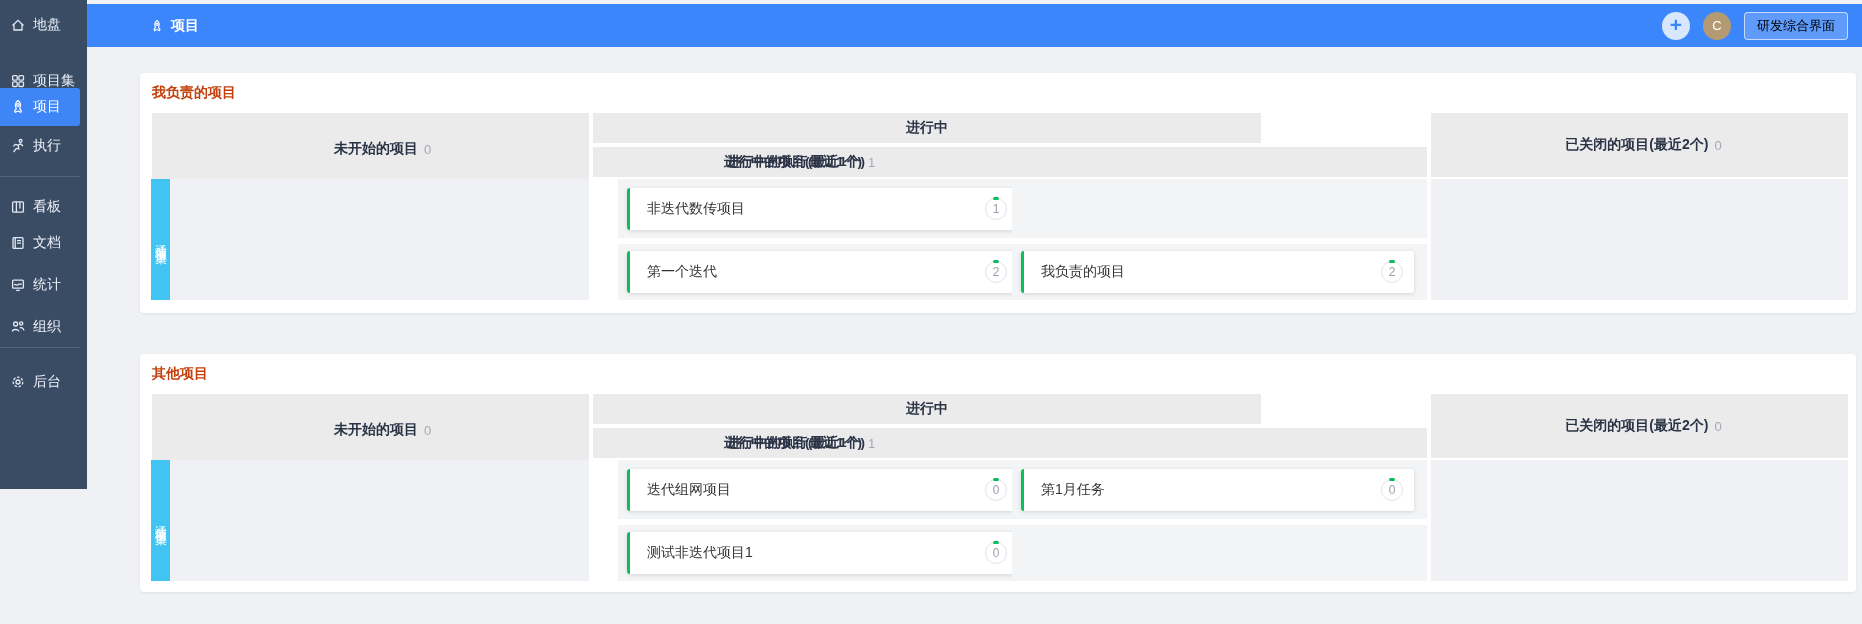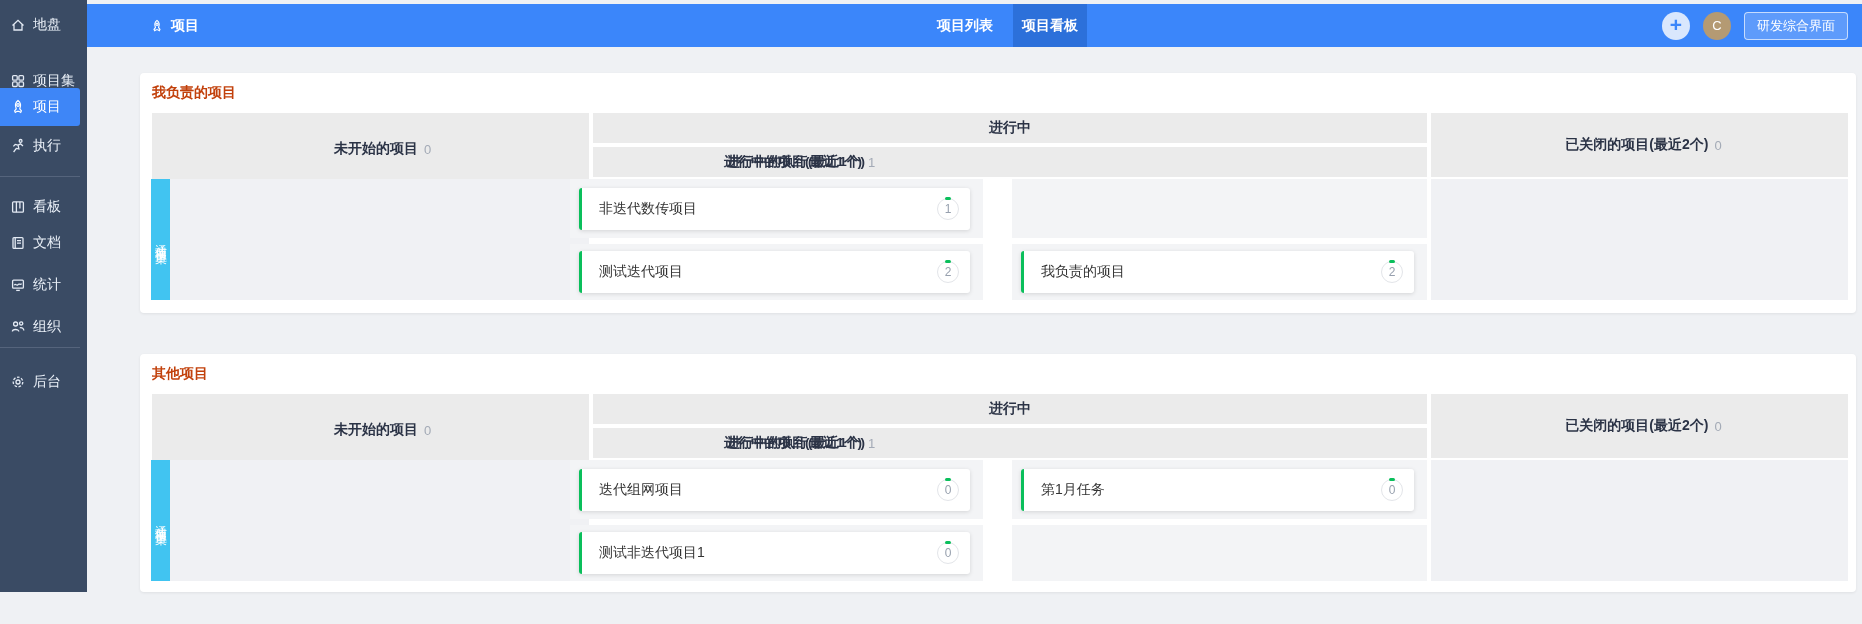--- a/index.html
+++ b/index.html
@@ -5,60 +5,60 @@
   * { box-sizing: border-box; margin: 0; padding: 0; }
   html,body { width:1862px; height:624px; }
   body {
     position: relative;
     background: #eff1f4;
     font-family: "Liberation Sans", "DejaVu Sans", sans-serif;
     overflow: hidden;
     color:#333;
   }
   
-  .sidebar { position:absolute; left:0; top:0; width:87px; height:592px; background:#3a4b64; z-index:10; }
+  .sidebar { position:absolute; left:0; top:0; width:87px; height:489px; background:#3a4b64; z-index:10; }
   .side-item {
     position:absolute; left:0; width:80px; height:36px;
     display:flex; align-items:center; padding-left:10px; gap:7px;
     color:#eaf0f8; font-size:14px; cursor:pointer; white-space:nowrap;
   }
   .side-item.active { background:#3e86f7; border-radius:0 3px 3px 0; height:38px; color:#fff; }
   .side-item svg { flex:0 0 auto; }
   .side-divider { position:absolute; left:0; width:80px; height:1px; background:#55647c; }
   
   .topbar { position:absolute; left:87px; top:4px; width:1775px; height:43px; background:#3b86fa; }
   .topbar-title { position:absolute; left:63px; top:0; height:100%; display:flex; align-items:center; gap:7px; color:#fff; font-size:14px; font-weight:bold; }
   .tabs { position:absolute; left:841px; top:0; height:100%; display:flex; }
   .tab { height:100%; display:flex; align-items:center; padding:0 9px; margin-right:11px; color:#fff; font-size:14px; font-weight:bold; cursor:pointer; }
   .tab.active { background:#2c70da; margin-right:0; }
   .topbar-right { position:absolute; right:14px; top:0; height:100%; display:flex; align-items:center; gap:13px; }
   .circle-btn { width:28px; height:28px; border-radius:50%; background:#d9e7fd; color:#3b86fa; font-size:21px; line-height:26px; text-align:center; cursor:pointer; font-weight:bold; }
   .avatar { width:28px; height:28px; border-radius:50%; background:#b49a73; color:#fff; font-size:13px; display:flex; align-items:center; justify-content:center; cursor:pointer; }
-  .ws-btn { height:28px; padding:0 12px; border:1px solid rgba(255,255,255,.65); border-radius:4px; background:rgba(255,255,255,.18); color:#ffffff; font-size:13px; display:flex; align-items:center; cursor:pointer; }
+  .ws-btn { height:28px; padding:0 12px; border:1px solid rgba(255,255,255,.65); border-radius:4px; background:rgba(255,255,255,.18); color:#000000; font-size:13px; display:flex; align-items:center; cursor:pointer; }
   
   .panel { position:absolute; left:140px; width:1716px; background:#fff; border-radius:4px; box-shadow:0 1px 3px rgba(0,0,0,.07); }
   .panel.p1 { top:73px;  height:240px; }
   .panel.p2 { top:337px; height:238px;margin-top:17px; }
   .panel-title { position:absolute; left:12px; top:11px; font-size:14px; font-weight:bold; color:#c2410c; }
   .hcell { position:absolute; background:#ebebeb; display:flex; align-items:center; justify-content:center; font-size:14px; font-weight:bold; color:#2b3346; }
   .hcell .cnt, .subrow .cnt { font-weight:normal; color:#a3aab6; margin-left:6px; font-size:13px; }
   .col1-h  { left:12px;   top:40px; width:437px; height:72px;padding-left:24px; }
-  .mid-h   { left:453px;  top:40px; width:834px; height:30px; }
+  .mid-h   { left:453px;  top:40px; width:668px; height:30px; }
   .subrow  { left:453px;  top:74px; width:834px; height:30px; background:#ebebeb; position:absolute; display:flex; align-items:center; }
   .col3-h  { left:1291px; top:40px; width:417px; height:64px;padding-left:8px; }
   .sub-inner { width:413px; display:flex; align-items:center; justify-content:center; font-size:13.5px; font-weight:bold; color:#2b3346; }
   .overlap { position:relative; display:inline-block; }
   .overlap .ghost { position:absolute; left:3px; top:0; white-space:nowrap; }
   
   .gbar { position:absolute; left:11px; width:19px; background:#41c4f1; color:#fff; display:flex; align-items:center; justify-content:center; writing-mode:vertical-rl; text-orientation:upright; font-size:12px; letter-spacing:2px; }
   .bcell { position:absolute; background:#f0f1f4; }
   .col1-b { left:30px;   width:419px; }
   .col3-b { left:1291px; width:417px; }
   .strip  { position:absolute; background:#f3f4f6; }
-  .sc1 { left:430px; width:413px;text-align:right; }
+  .sc1 { left:478px; width:413px;text-align:right; }
   .sc2 { left:872px; width:415px; }
   .strip.r1 { top:106px; height:59px; }
   .strip.r2 { top:171px; height:56px; }
   .body-top { top:106px; height:121px; }
   .card {
     position:absolute; left:9px; right:13px; top:50%; height:42px; margin-top:-21px;
     background:#fff; border-left:3px solid #0abf5b; border-radius:3px;
     box-shadow:0 1px 4px rgba(0,0,0,.13); display:flex; align-items:center; cursor:pointer;
   }
   .card-title { margin-left:17px; font-size:14px; color:#333; }
@@ -166,24 +166,20 @@
 <header class="topbar">
   <div class="topbar-title">
     <span>
         <svg width="14" height="14" viewBox="0 0 16 16" fill="none" stroke="#ffffff" stroke-width="1.3">
           <path d="M8 1.6 C10.4 3.4 11 6.8 9.8 9.8 L11.4 11.8 L10.7 13.4 L8.9 12.3 H7.1 L5.3 13.4 L4.6 11.8 L6.2 9.8 C5 6.8 5.6 3.4 8 1.6 Z"></path>
           <circle cx="8" cy="6" r="1.3"></circle>
         </svg>
       </span>
     <span>项目</span>
   </div>
-  <div class="tabs">
-    <div class="tab">项目列表</div>
-    <div class="tab active">项目看板</div>
-  </div>
   <div class="topbar-right">
     <div class="circle-btn">+</div>
     <div class="avatar">C</div>
     <div class="ws-btn">研发综合界面</div>
   </div>
 </header>
 
 <section class="panel p1">
   <div class="panel-title">我负责的项目</div>
 
@@ -213,21 +209,21 @@
 
   <div class="strip sc1 r1">
     <div class="card">
       <span class="card-title">非迭代数传项目</span>
       <span class="badge">1</span>
     </div>
   </div>
   <div class="strip sc2 r1"></div>
   <div class="strip sc1 r2">
     <div class="card">
-      <span class="card-title">测试迭代项目</span>
+      <span class="card-title">第一个迭代</span>
       <span class="badge">2</span>
     </div>
   </div>
   <div class="strip sc2 r2">
     <div class="card">
       <span class="card-title">我负责的项目</span>
       <span class="badge">2</span>
     </div>
   </div>
 

